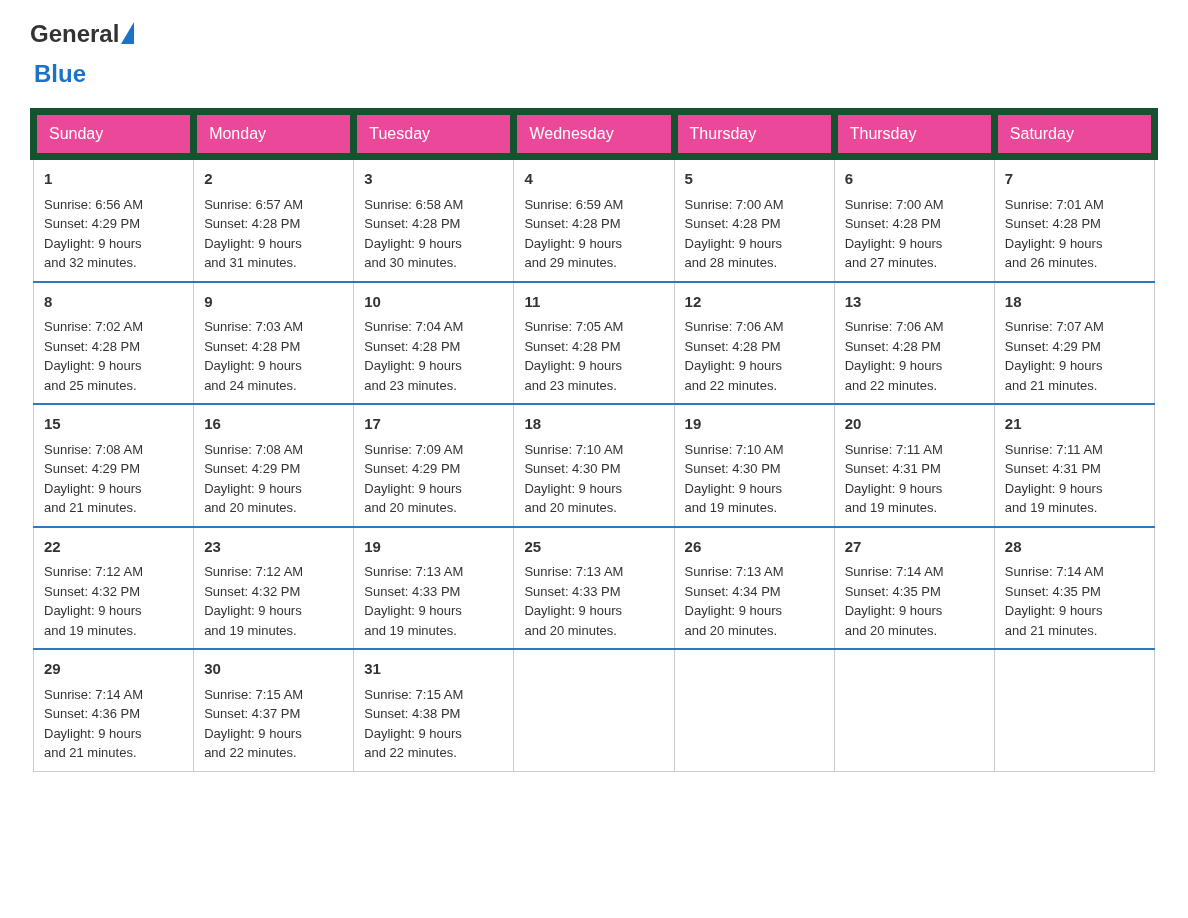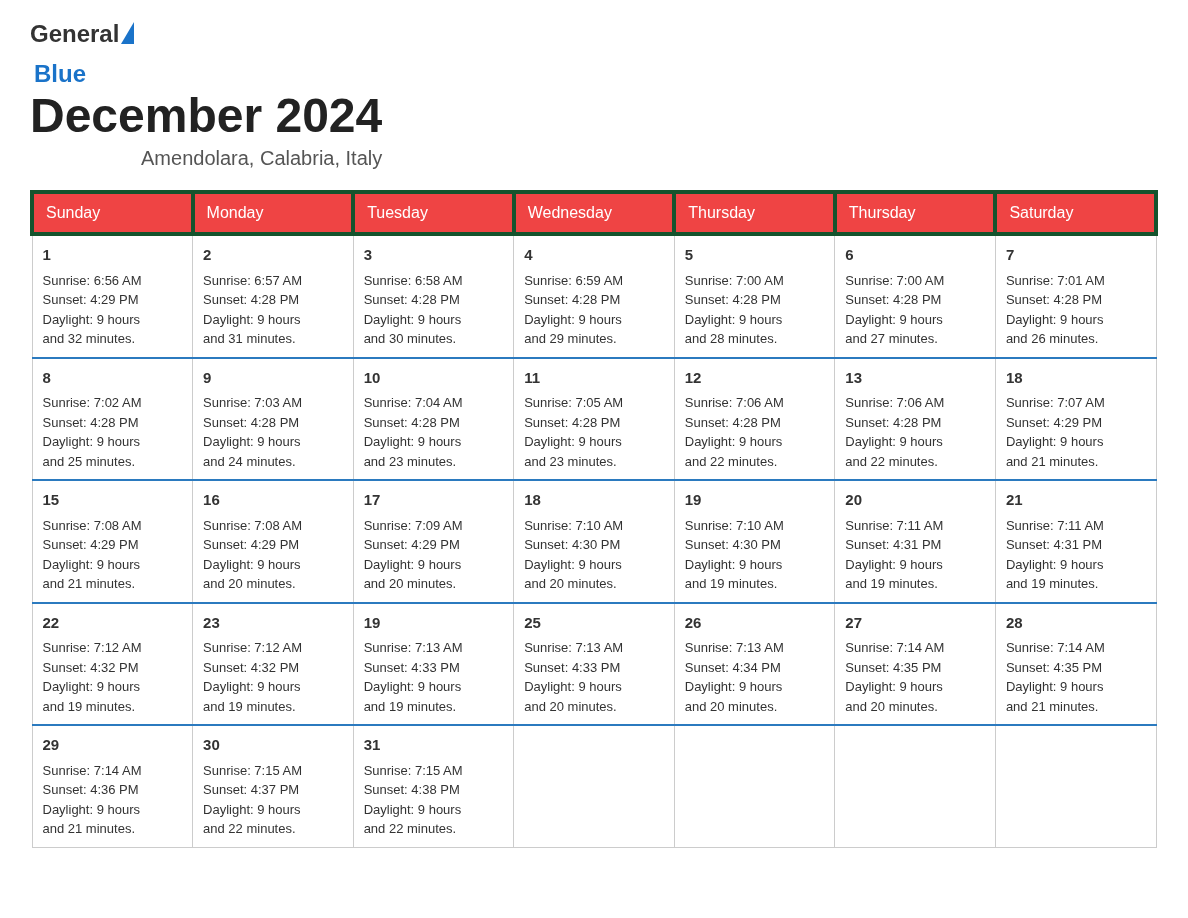--- a/index.html
+++ b/index.html
@@ -7,21 +7,20 @@
       font-family: Arial, sans-serif;
       background: #fff;
       padding: 20px 30px;
       color: #333;
     }
     .header {
       display: flex;
       justify-content: space-between;
       align-items: flex-start;
       margin-bottom: 20px;
-      flex-direction: column;
     }
     .logo-wrapper {
       display: flex;
       flex-direction: column;
       align-items: flex-start;
     }
     .logo-line1 {
       display: flex;
       align-items: center;
     }
@@ -42,27 +41,27 @@
       font-size: 20px;
       color: #555;
       margin-top: 4px;
     }
     .calendar-table {
       width: 100%;
       border-collapse: collapse;
       border: 1px solid #2b7abf;
     }
     .calendar-table th {
-      background-color: #ef4444;
+      background-color: #ec4899;
       color: #fff;
       padding: 10px 12px;
       font-size: 16px;
       font-weight: normal;
       text-align: left;
-      border: 4px solid #14532d;
+      border: 7px solid #14532d;
     }
     .calendar-table td {
       vertical-align: top;
       padding: 8px 10px;
       border: 1px solid #ccc;
       width: 14.285%;
       font-size: 13px;
       line-height: 1.5;
     }
     .day-number {
@@ -89,24 +88,20 @@
 <div class="header">
   <div class="logo-wrapper">
     <div class="logo-line1">
       <span style="font-size:24px;font-weight:bold;color:#333;">General</span>
       <span style="display:inline-block;width:0;height:0;border-left:13px solid transparent;border-bottom:22px solid #1a73c9;margin-left:2px;vertical-align:middle;position:relative;top:-1px;"></span>
     </div>
     <div class="logo-line2">
       <span style="font-size:24px;font-weight:bold;color:#1a73c9;margin-left:2px;">Blue</span>
     </div>
   </div>
-  <div class="title-block">
-    <div class="month-title">December 2024</div>
-    <div class="location-title">Amendolara, Calabria, Italy</div>
-  </div>
 </div>
 
 <table class="calendar-table">
   <thead>
     <tr>
     <th>Sunday</th>
         <th>Monday</th>
         <th>Tuesday</th>
         <th>Wednesday</th>
         <th>Thursday</th>

